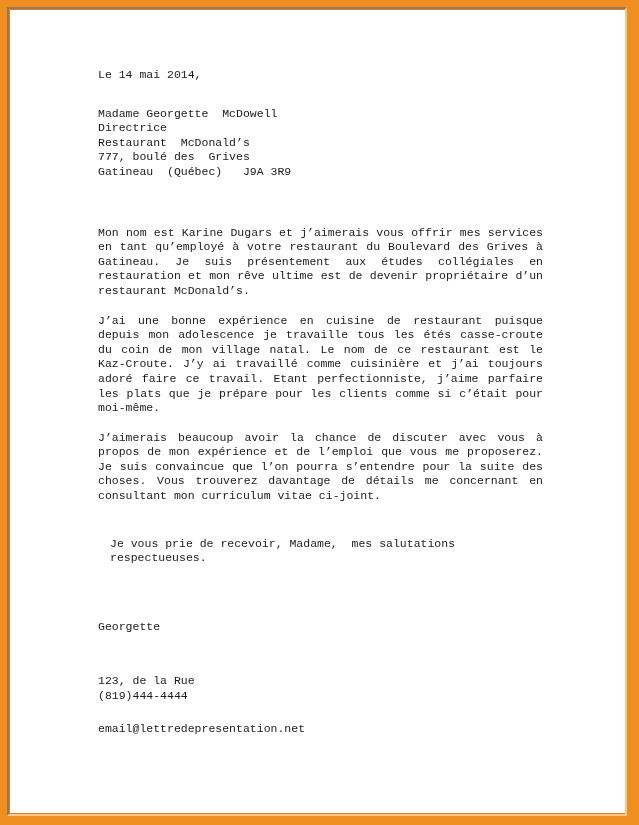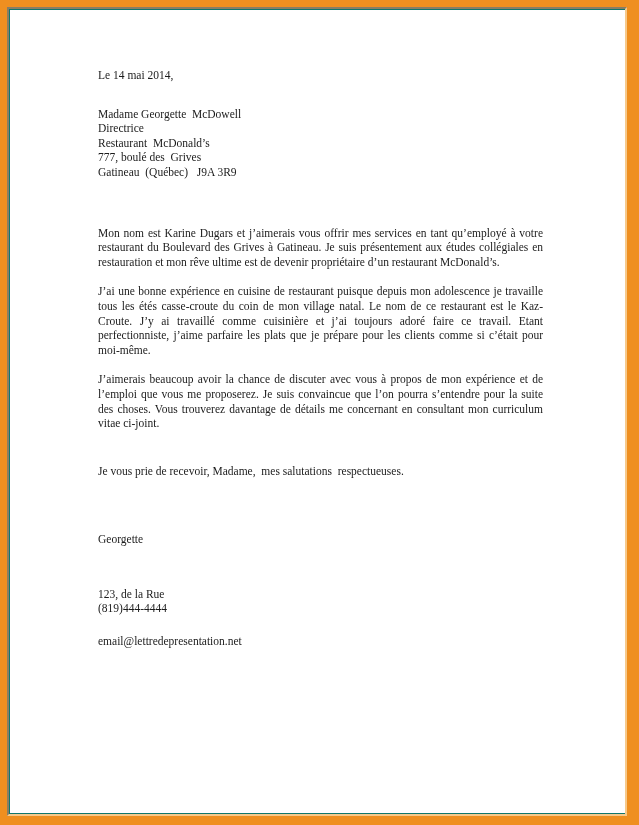--- a/index.html
+++ b/index.html
@@ -7,23 +7,23 @@
     margin: 0;
     padding: 0;
     background: #ffffff;
   }
 
   .page {
     position: relative;
     width: 639px;
     height: 825px;
     box-sizing: border-box;
-    background: #0f766e;
+    background: #f97316;
     overflow: hidden;
-    font-family: Liberation Serif, serif;
+    font-family: Liberation Mono, monospace;
   }
 
   
   .frame-orange {
     position: absolute;
     left: 0; top: 0;
     width: 639px;
     height: 825px;
     box-sizing: border-box;
     border-style: solid;
@@ -83,21 +83,21 @@
   .para {
     margin: 0 0 15px 0;
     text-align: justify;
     text-justify: inter-word;
   }
 
   .para:last-of-type { margin-bottom: 0; }
 
   .body-block { margin-bottom: 33px; }
 
-  .closing-block { margin-bottom: 54px; }
+  .closing-block { margin-bottom: 54px; margin-left: 12px; }
 
   .signature-label-block { margin-bottom: 40px; }
 
   .signer-name {
     font-weight: bold;
   }
 
   .contact-block { margin-bottom: 18px; }
 
   .email-block { margin: 0; }

